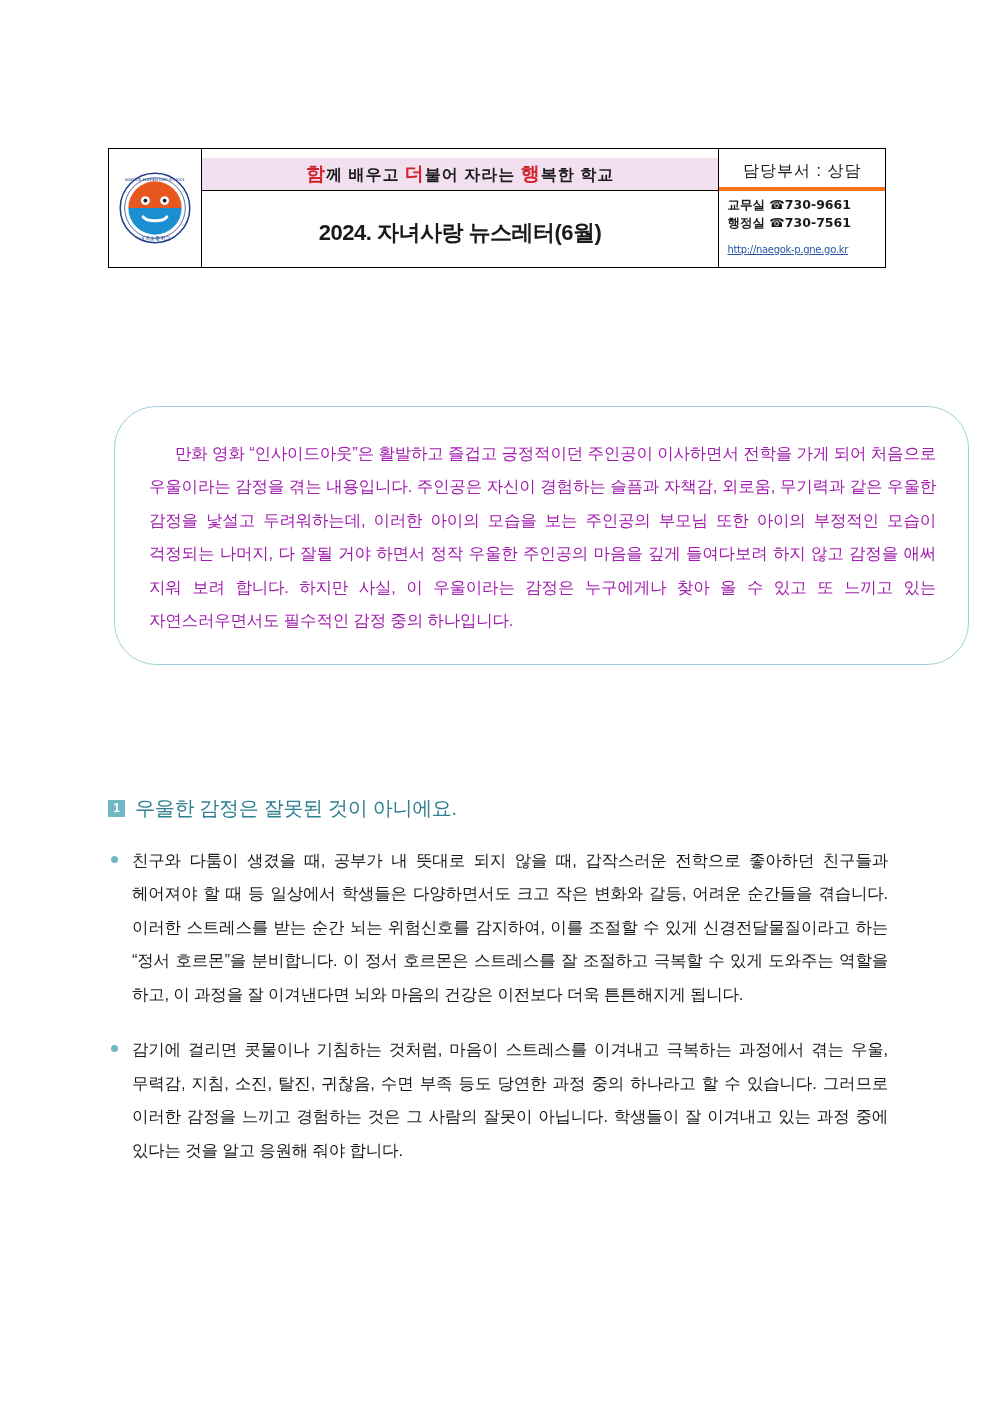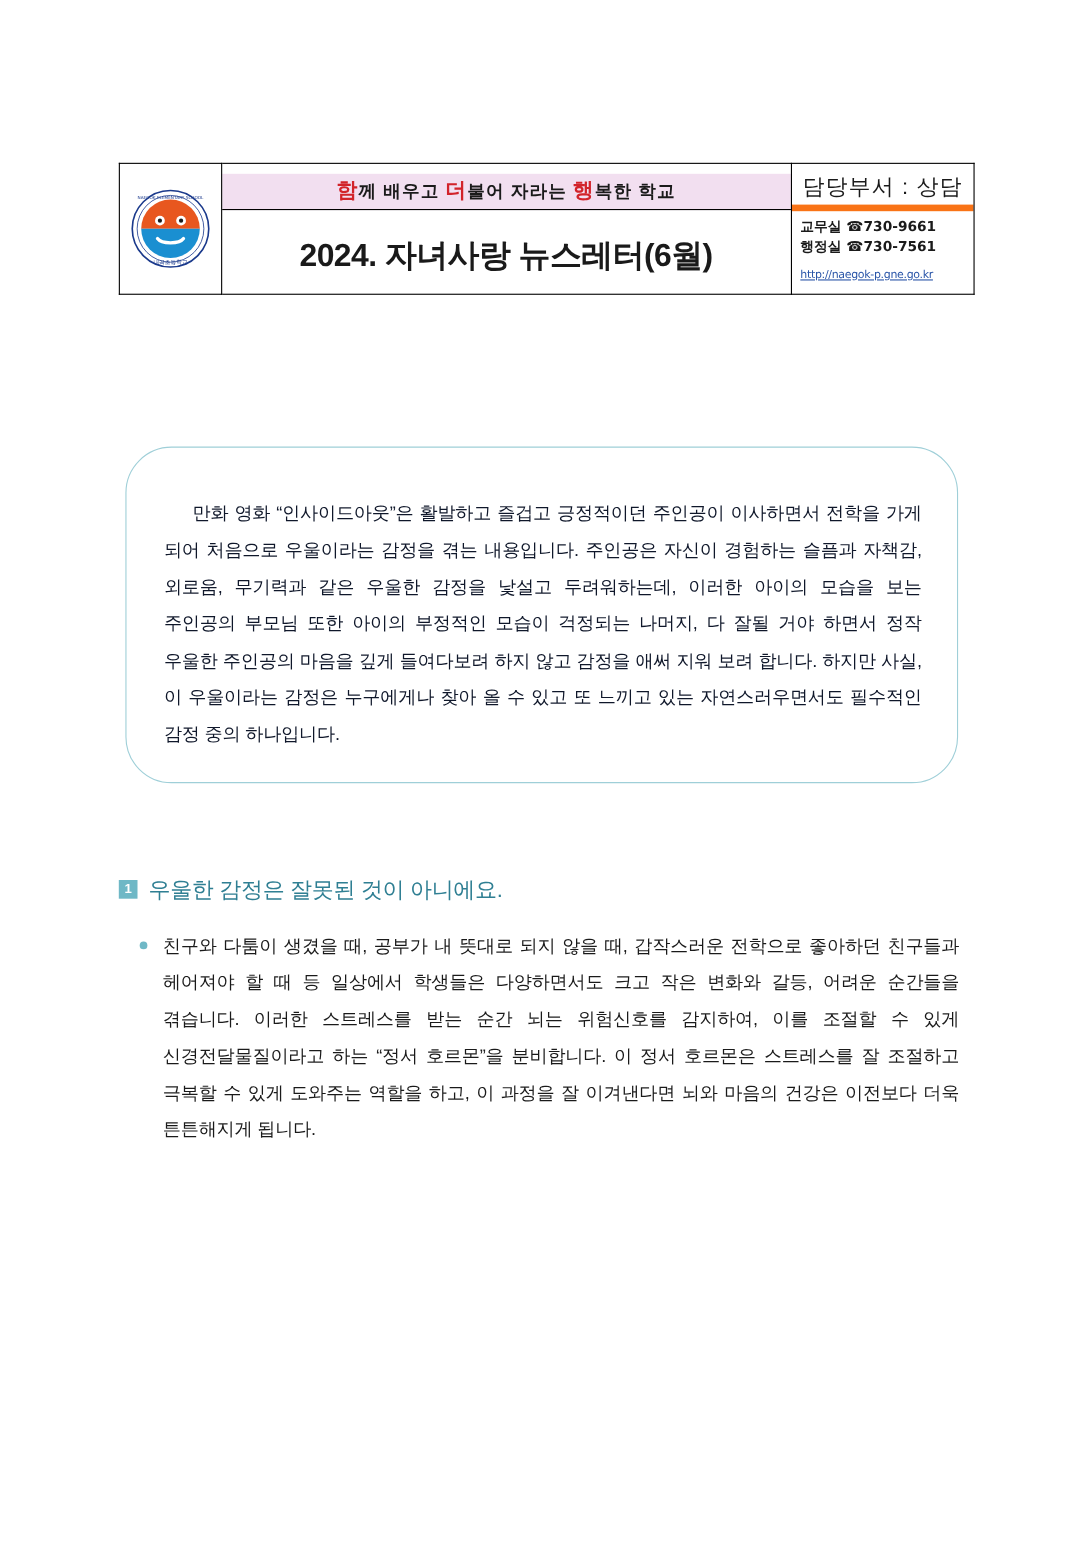--- a/index.html
+++ b/index.html
@@ -63,37 +63,37 @@
     font-weight: bold;
     letter-spacing: 1px;
     white-space: nowrap;
   }
   .slogan-band .hl {
     color: #d2232a;
     font-size: 19px;
     font-weight: bold;
   }
   .main-title {
-    font-size: 29px;
+    font-size: 22px;
     font-weight: bold;
     letter-spacing: -0.5px;
     height: 68px;
     line-height: 84px;
     white-space: nowrap;
   }
   .dept-cell {
     width: 166px;
     text-align: center;
     vertical-align: top;
   }
   .dept-top {
     height: 32px;
     line-height: 32px;
-    border-bottom: 6px solid #f97316;
-    font-size: 20px;
+    border-bottom: 4px solid #f97316;
+    font-size: 16px;
     letter-spacing: 1px;
   }
   .contact-box {
     padding: 5px 6px 4px 8px;
     font-size: 12.5px;
     line-height: 1.45;
     text-align: left;
     font-family: "DejaVu Sans", sans-serif;
   }
   .contact-box .row { white-space: nowrap; font-weight: bold; }
@@ -116,26 +116,26 @@
     font-weight: bold;
     letter-spacing: 2px;
     color: #000;
   }
 
   
   .intro-box {
     position: absolute;
     left: 114px;
     top: 406px;
-    width: 757px;
+    width: 855px;
     box-sizing: border-box;
     border: 1.5px solid #9fcfd8;
     border-radius: 42px;
-    padding: 44px 32px 26px 34px;
-    color: #0f172a;
+    padding: 30px 32px 26px 34px;
+    color: #a21caf;
   }
   .intro-box p {
     margin: 0;
     font-size: 16.5px;
     line-height: 2.03;
     text-align: justify;
     text-indent: 26px;
     letter-spacing: -0.2px;
     word-break: keep-all;
   }
@@ -166,21 +166,21 @@
   .sec-title {
     font-size: 20px;
     font-weight: normal;
     color: #2f7f93;
     letter-spacing: -0.3px;
   }
 
   
   ul.bullets {
     list-style: none;
-    margin: 16px;
+    margin: 0;
     padding: 0;
   }
   ul.bullets > li {
     position: relative;
     padding-left: 24px;
     margin-bottom: 22px;
     font-size: 16.5px;
     line-height: 2.03;
     text-align: justify;
     letter-spacing: -0.2px;
@@ -243,16 +243,17 @@
     <p>만화 영화 “인사이드아웃”은 활발하고 즐겁고 긍정적이던 주인공이 이사하면서 전학을 가게 되어 처음으로 우울이라는 감정을 겪는 내용입니다. 주인공은 자신이 경험하는 슬픔과 자책감, 외로움, 무기력과 같은 우울한 감정을 낯설고 두려워하는데, 이러한 아이의 모습을 보는 주인공의 부모님 또한 아이의 부정적인 모습이 걱정되는 나머지, 다 잘될 거야 하면서 정작 우울한 주인공의 마음을 깊게 들여다보려 하지 않고 감정을 애써 지워 보려 합니다. 하지만 사실, 이 우울이라는 감정은 누구에게나 찾아 올 수 있고 또 느끼고 있는 자연스러우면서도 필수적인 감정 중의 하나입니다.</p>
   </div>
 
   <div class="section" style="top: 795px;">
     <div class="sec-head">
       <span class="sec-num">1</span>
       <span class="sec-title">우울한 감정은 잘못된 것이 아니에요.</span>
     </div>
     <ul class="bullets">
       <li>친구와 다툼이 생겼을 때, 공부가 내 뜻대로 되지 않을 때, 갑작스러운 전학으로 좋아하던 친구들과 헤어져야 할 때 등 일상에서 학생들은 다양하면서도 크고 작은 변화와 갈등, 어려운 순간들을 겪습니다. 이러한 스트레스를 받는 순간 뇌는 위험신호를 감지하여, 이를 조절할 수 있게 신경전달물질이라고 하는 “정서 호르몬”을 분비합니다. 이 정서 호르몬은 스트레스를 잘 조절하고 극복할 수 있게 도와주는 역할을 하고, 이 과정을 잘 이겨낸다면 뇌와 마음의 건강은 이전보다 더욱 튼튼해지게 됩니다.</li>
+      <li>감기에 걸리면 콧물이나 기침하는 것처럼, 마음이 스트레스를 이겨내고 극복하는 과정에서 겪는 우울, 무력감, 지침, 소진, 탈진, 귀찮음, 수면 부족 등도 당연한 과정 중의 하나라고 할 수 있습니다. 그러므로 이러한 감정을 느끼고 경험하는 것은 그 사람의 잘못이 아닙니다. 학생들이 잘 이겨내고 있는 과정 중에 있다는 것을 알고 응원해 줘야 합니다.</li>
     </ul>
   </div>
 
 </div>
 
 </body></html>

